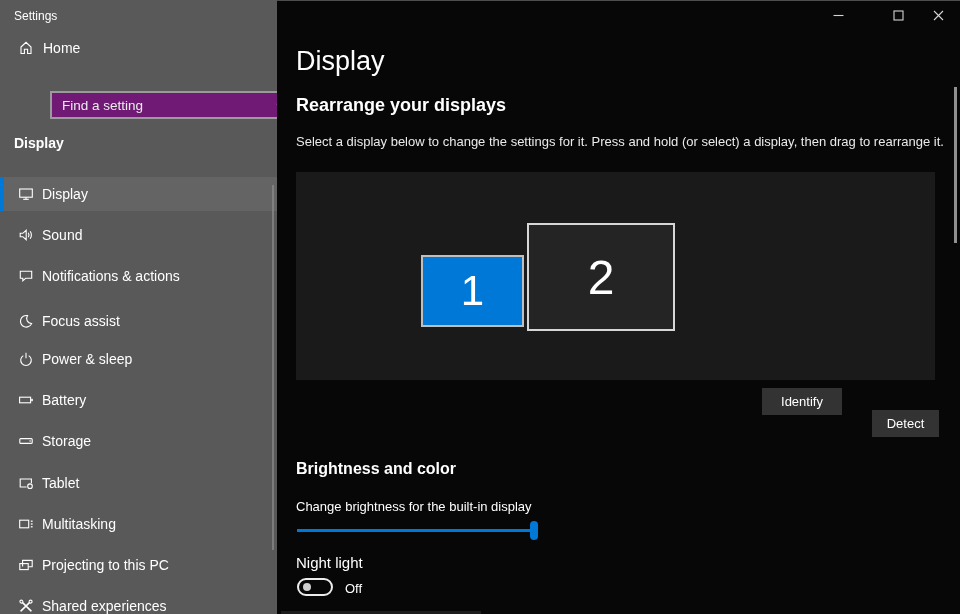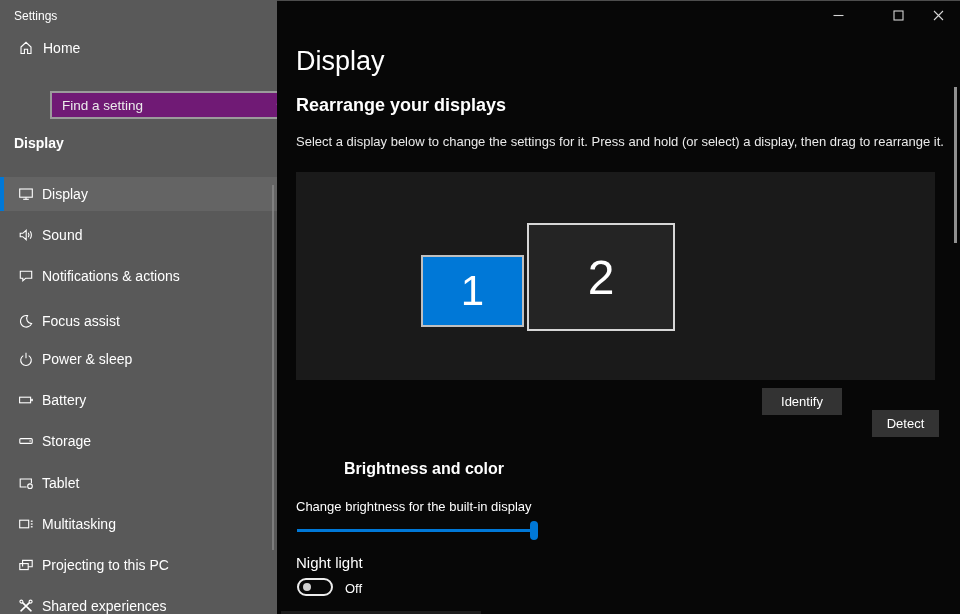--- a/index.html
+++ b/index.html
@@ -28,21 +28,21 @@
 
   
   .main { position:absolute; left:277px; top:0; width:683px; height:614px; background:#070707; }
   .top-border { position:absolute; left:0; top:0; width:683px; height:1px; background:#4d4d4d; }
   .win-btn { position:absolute; top:0; width:40px; height:30px; display:flex; align-items:center; justify-content:center; }
   .btn-min { left:541px; } .btn-max { left:601px; } .btn-close { left:641px; }
 
   .page-title { position:absolute; left:19px; top:46px; font-size:27px; font-weight:300; color:#ffffff; }
   .section-heading { position:absolute; left:19px; font-size:18px; font-weight:600; color:#ffffff; }
   .h-rearrange { top:95px; }
-  .h-brightness { top:460px; font-size:16px;margin-left:48px; }
+  .h-brightness { top:460px; font-size:16px; }
   .description { position:absolute; left:19px; top:134px; font-size:13px; color:#eaeaea; white-space:nowrap; }
 
   .panel { position:absolute; left:19px; top:172px; width:639px; height:208px; background:#1a1a1a; }
   .monitor { position:absolute; display:flex; align-items:center; justify-content:center; cursor:pointer; }
   .monitor-1 { left:125px; top:83px; width:103px; height:72px; background:#0078d7; border:2px solid #bfbfbf; }
   .monitor-2 { left:231px; top:51px; width:148px; height:108px; background:#242424; border:2px solid #d6d6d6; }
   .mnum { color:#ffffff; font-weight:200; }
   .monitor-1 .mnum { font-size:42px; }
   .monitor-2 .mnum { font-size:48px; }
 

